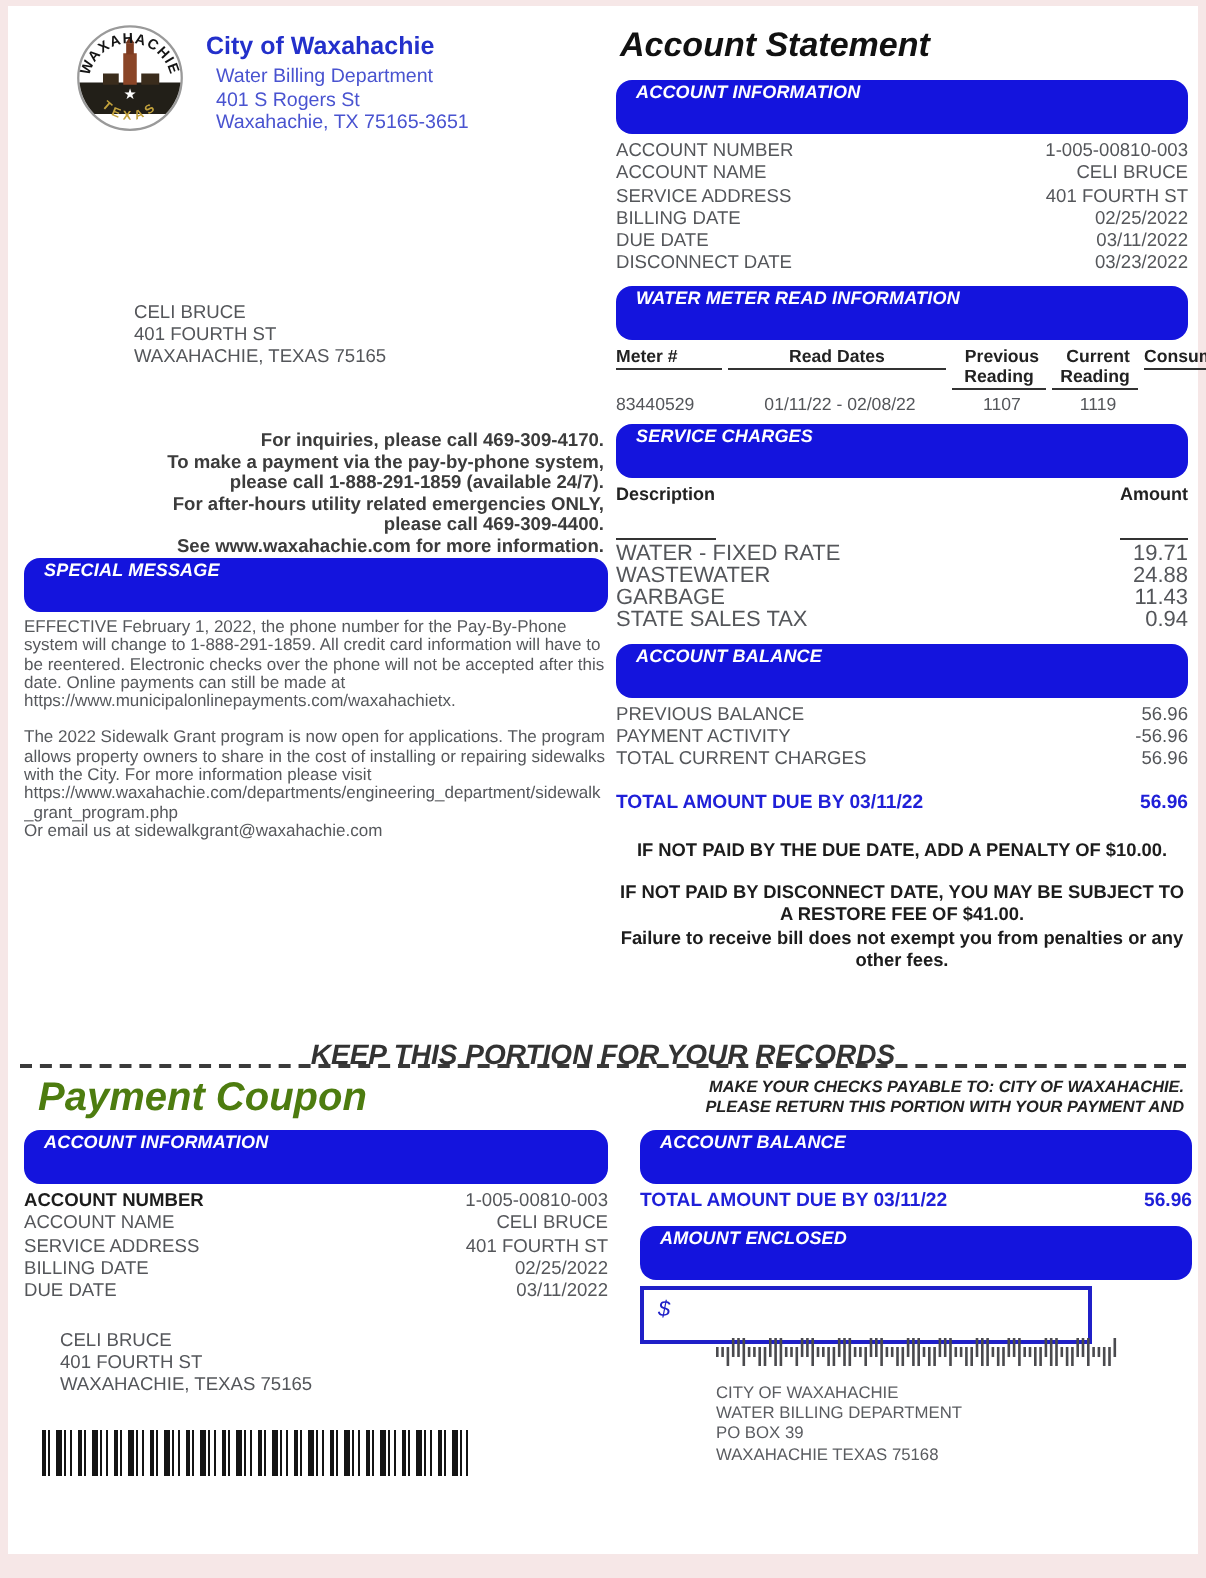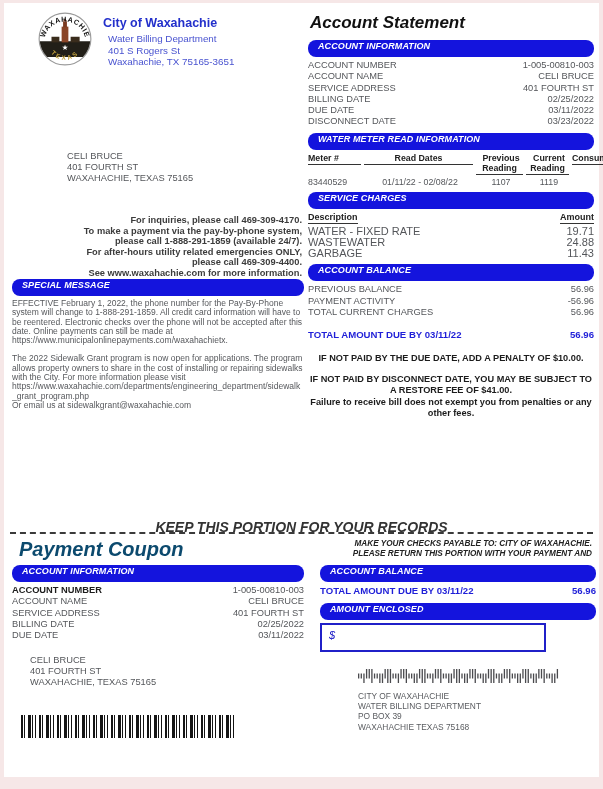--- a/index.html
+++ b/index.html
@@ -10,21 +10,21 @@
     -webkit-font-smoothing:antialiased;
   }
   .page{
     position:absolute;left:4px;top:3px;width:595px;height:774px;
     background:#ffffff;
   }
   
   .pill{
     background:#1414dd;color:#fff;border-radius:8px;
     font-size:9px;font-weight:bold;font-style:italic;
-    height:17px;line-height:13px;padding-left:10px;letter-spacing:.1px;
+    height:27px;line-height:13px;padding-left:10px;letter-spacing:.1px;
     margin-bottom:3px;
   }
   .kv{display:flex;justify-content:space-between;font-size:9.3px;
       color:#54565a;line-height:11.3px;}
   .kv .v{text-align:right;}
   
   .logo{position:absolute;left:34px;top:9px;width:54px;height:54px;}
   .hdr-text{position:absolute;left:99px;top:13px;}
   .hdr-city{color:#2330cb;font-size:12.5px;font-weight:bold;margin-bottom:3px;}
   .hdr-line{color:#4953d0;font-size:9.8px;line-height:11.5px;margin-left:5px;}
@@ -34,21 +34,21 @@
               margin:0 0 7px 2px;}
   .meter-grid{display:grid;grid-template-columns:56px 112px 50px 46px 1fr;
               font-size:8.8px;color:#54565a;}
   .meter-grid .hc{font-weight:bold;color:#222;border-bottom:1.4px solid #333;
                   padding-bottom:1px;margin:0 3px 2px 0;}
   .c-center{text-align:center;}
   .c-right{text-align:right;}
   .hc-wrap{display:flex;flex-direction:column;justify-content:flex-start;}
   .tbl-hdr{display:flex;justify-content:space-between;font-size:9px;
            font-weight:bold;color:#222;margin-bottom:2px;}
-  .tbl-hdr span{border-bottom:1.4px solid #333;padding-bottom:1px;}
+  .tbl-hdr span{border-bottom:1.4px solid #333;padding-bottom:17px;}
   .charge-row{display:flex;justify-content:space-between;font-size:11px;
               color:#54565a;line-height:11.2px;}
   .total-row{display:flex;justify-content:space-between;font-size:9.6px;
              font-weight:bold;color:#1f1fd8;margin-top:11px;}
   .notice{font-size:9.2px;font-weight:bold;color:#1c1c1c;text-align:center;
           line-height:11px;margin-top:11px;}
   .notice.sub{margin-top:10px;}
   .notice.gray{margin-top:1px;}
   
   .stmt-addr{position:absolute;left:63px;top:148px;font-size:9.3px;
@@ -59,21 +59,21 @@
   .special .body{height:113px;overflow:hidden;font-size:8.5px;color:#56585c;
                  line-height:9.3px;overflow-wrap:anywhere;}
   .special .body p{margin:0 0 9px 0;}
   
   .keep{position:absolute;top:516px;left:0;width:100%;text-align:center;
         font-size:14px;font-weight:bold;font-style:italic;color:#333;}
   .perf{position:absolute;top:529px;left:6px;right:6px;
         border-top:2px dashed #3a3a3a;}
   
   .coupon-title{position:absolute;left:15px;top:535px;font-size:20px;
-                font-weight:bold;font-style:italic;color:#0c4a6e;}
+                font-weight:bold;font-style:italic;color:#4d7c0f;}
   .return-note{position:absolute;right:7px;top:536px;text-align:right;
                font-size:8.2px;font-weight:bold;font-style:italic;color:#222;
                line-height:9.6px;}
   .coupon-left{position:absolute;left:8px;top:562px;width:292px;}
   .coupon-right{position:absolute;left:316px;top:562px;width:276px;}
   .kv .b{font-weight:bold;color:#1c1c1c;}
   .coupon-addr{margin:14px 0 0 18px;font-size:9.3px;color:#54565a;
                line-height:10.8px;}
   .amount-box{width:222px;height:25px;border:2px solid #2020c8;margin-top:2px;}
   .amount-box .cur{color:#2020c8;font-size:11px;font-style:italic;
@@ -195,20 +195,24 @@
       <span>WATER - FIXED RATE</span>
       <span>19.71</span>
     </div>
     <div class="charge-row">
       <span>WASTEWATER</span>
       <span>24.88</span>
     </div>
     <div class="charge-row">
       <span>GARBAGE</span>
       <span>11.43</span>
+    </div>
+    <div class="charge-row">
+      <span>STATE SALES TAX</span>
+      <span>0.94</span>
     </div>
 
     <div class="pill" style="margin-top:5px;">ACCOUNT BALANCE</div>
     <div class="kv">
       <span>PREVIOUS BALANCE</span>
       <span class="v">56.96</span>
     </div>
     <div class="kv">
       <span>PAYMENT ACTIVITY</span>
       <span class="v">-56.96</span>

